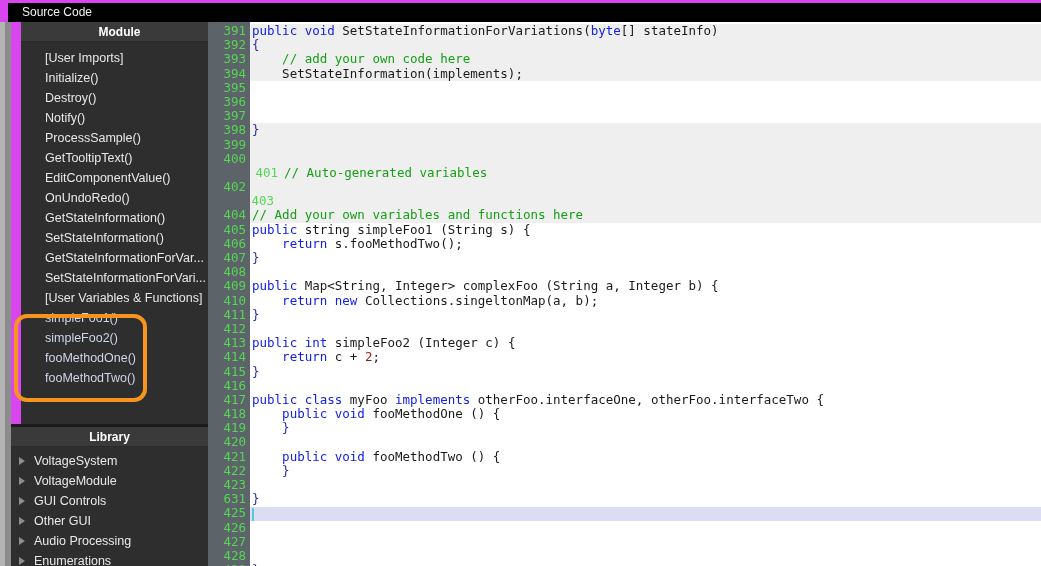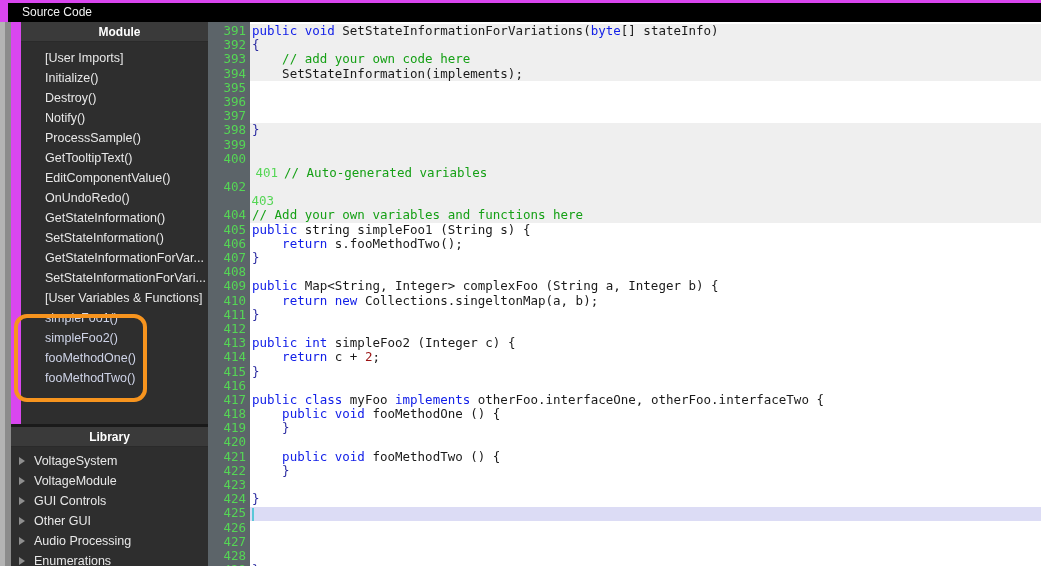--- a/index.html
+++ b/index.html
@@ -280,21 +280,21 @@
         <div class="line" style="height: 14.2px; top: 0px;"><div class="lnum">414</div><div class="ltext"><span>    </span><span class="kw">return</span><span> c + </span><span class="num">2</span><span>;</span></div></div>
         <div class="line" style="height: 14.2px; top: 0px;"><div class="lnum">415</div><div class="ltext"><span class="pn">}</span></div></div>
         <div class="line" style="height: 14.2px; top: 0px;"><div class="lnum">416</div><div class="ltext"></div></div>
         <div class="line" style="height: 14.2px; top: 0px;"><div class="lnum">417</div><div class="ltext"><span class="kw">public class</span><span> myFoo </span><span class="kw">implements</span><span> otherFoo.interfaceOne, otherFoo.interfaceTwo {</span></div></div>
         <div class="line" style="height: 14.2px; top: 0px;"><div class="lnum">418</div><div class="ltext"><span>    </span><span class="kw">public void</span><span> fooMethodOne () {</span></div></div>
         <div class="line" style="height: 14.2px; top: 0px;"><div class="lnum">419</div><div class="ltext"><span class="pn">    }</span></div></div>
         <div class="line" style="height: 14.2px; top: 0px;"><div class="lnum">420</div><div class="ltext"></div></div>
         <div class="line" style="height: 14.2px; top: 0px;"><div class="lnum">421</div><div class="ltext"><span>    </span><span class="kw">public void</span><span> fooMethodTwo () {</span></div></div>
         <div class="line" style="height: 14.2px; top: 0px;"><div class="lnum">422</div><div class="ltext"><span class="pn">    }</span></div></div>
         <div class="line" style="height: 14.2px; top: 0px;"><div class="lnum">423</div><div class="ltext"></div></div>
-        <div class="line" style="height: 14.2px; top: 0px;"><div class="lnum">424</div><div class="ltext"><span class="pn">}</span></div></div>
+        <div class="line" style="height: 14.2px; top: 0px;"><div class="lnum">631</div><div class="ltext"><span class="pn">}</span></div></div>
         <div class="line" style="height: 14.2px; top: 0px;"><div class="lnum">425</div><div class="ltext"></div></div>
         <div class="line" style="height: 14.2px; top: 0px;"><div class="lnum">426</div><div class="ltext"></div></div>
         <div class="line" style="height: 14.2px; top: 0px;"><div class="lnum">427</div><div class="ltext"></div></div>
         <div class="line" style="height: 14.2px; top: 0px;"><div class="lnum">428</div><div class="ltext"></div></div>
         <div class="line" style="height: 14.2px; top: 0px;"><div class="lnum">429</div><div class="ltext"><span class="pn">}</span></div></div>
       </div>
   </div>
 
 </div>
 

